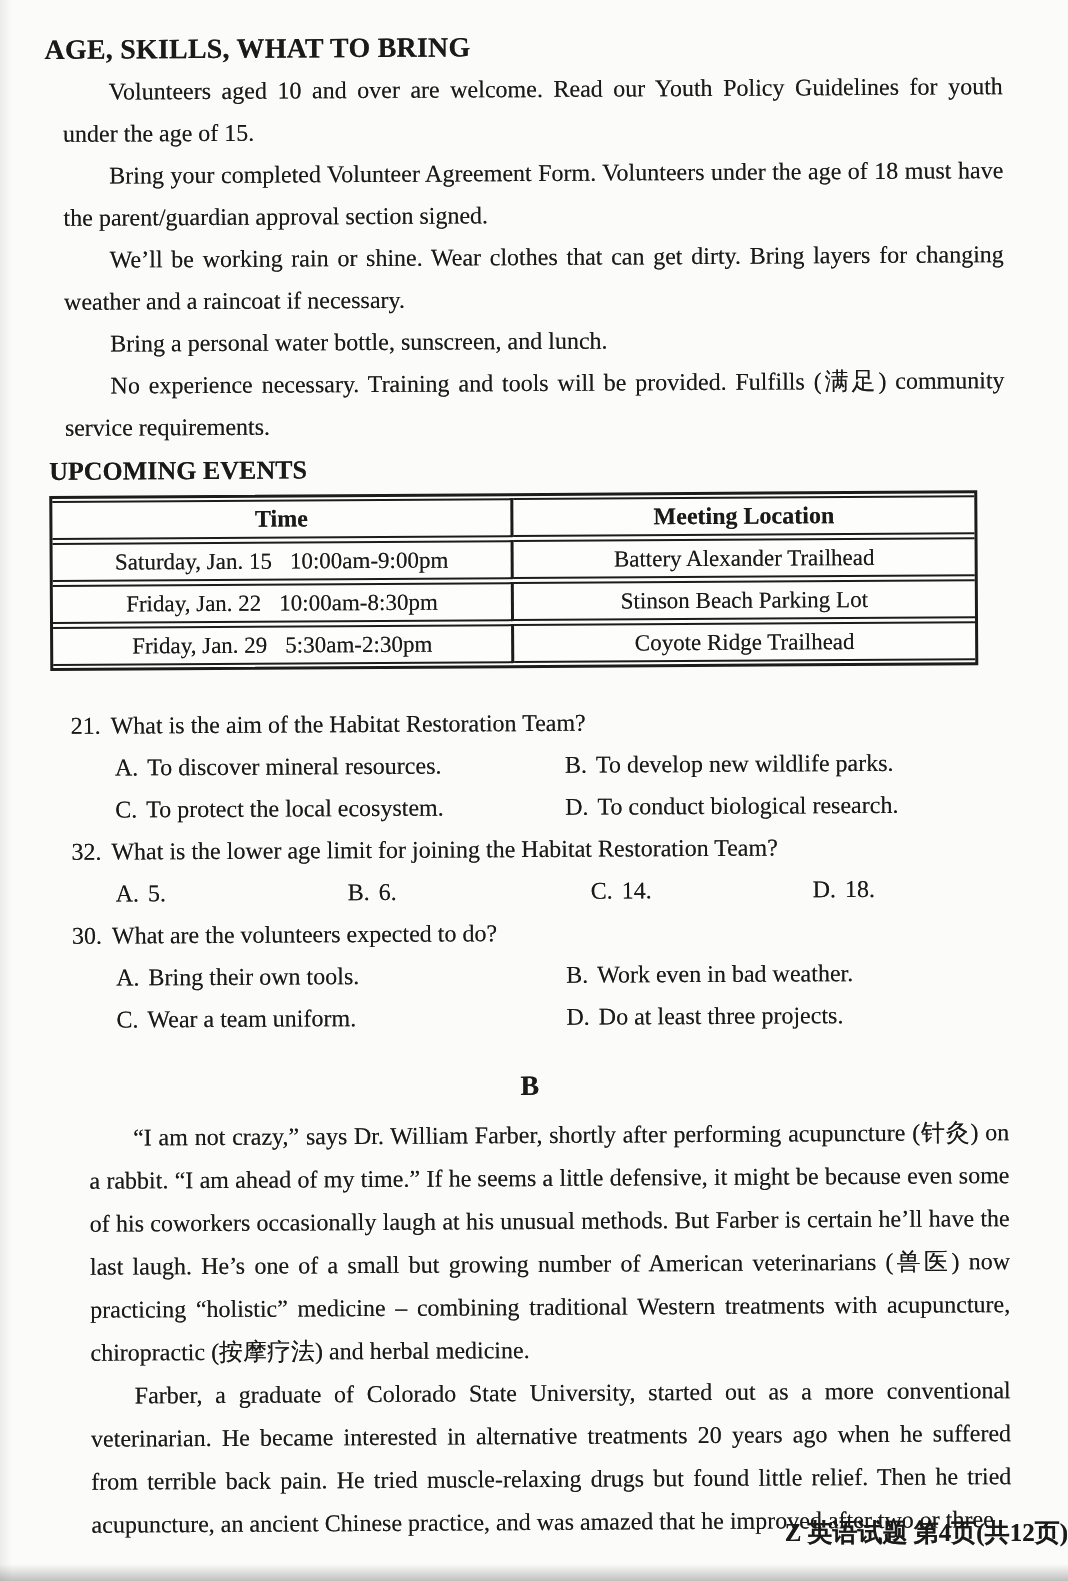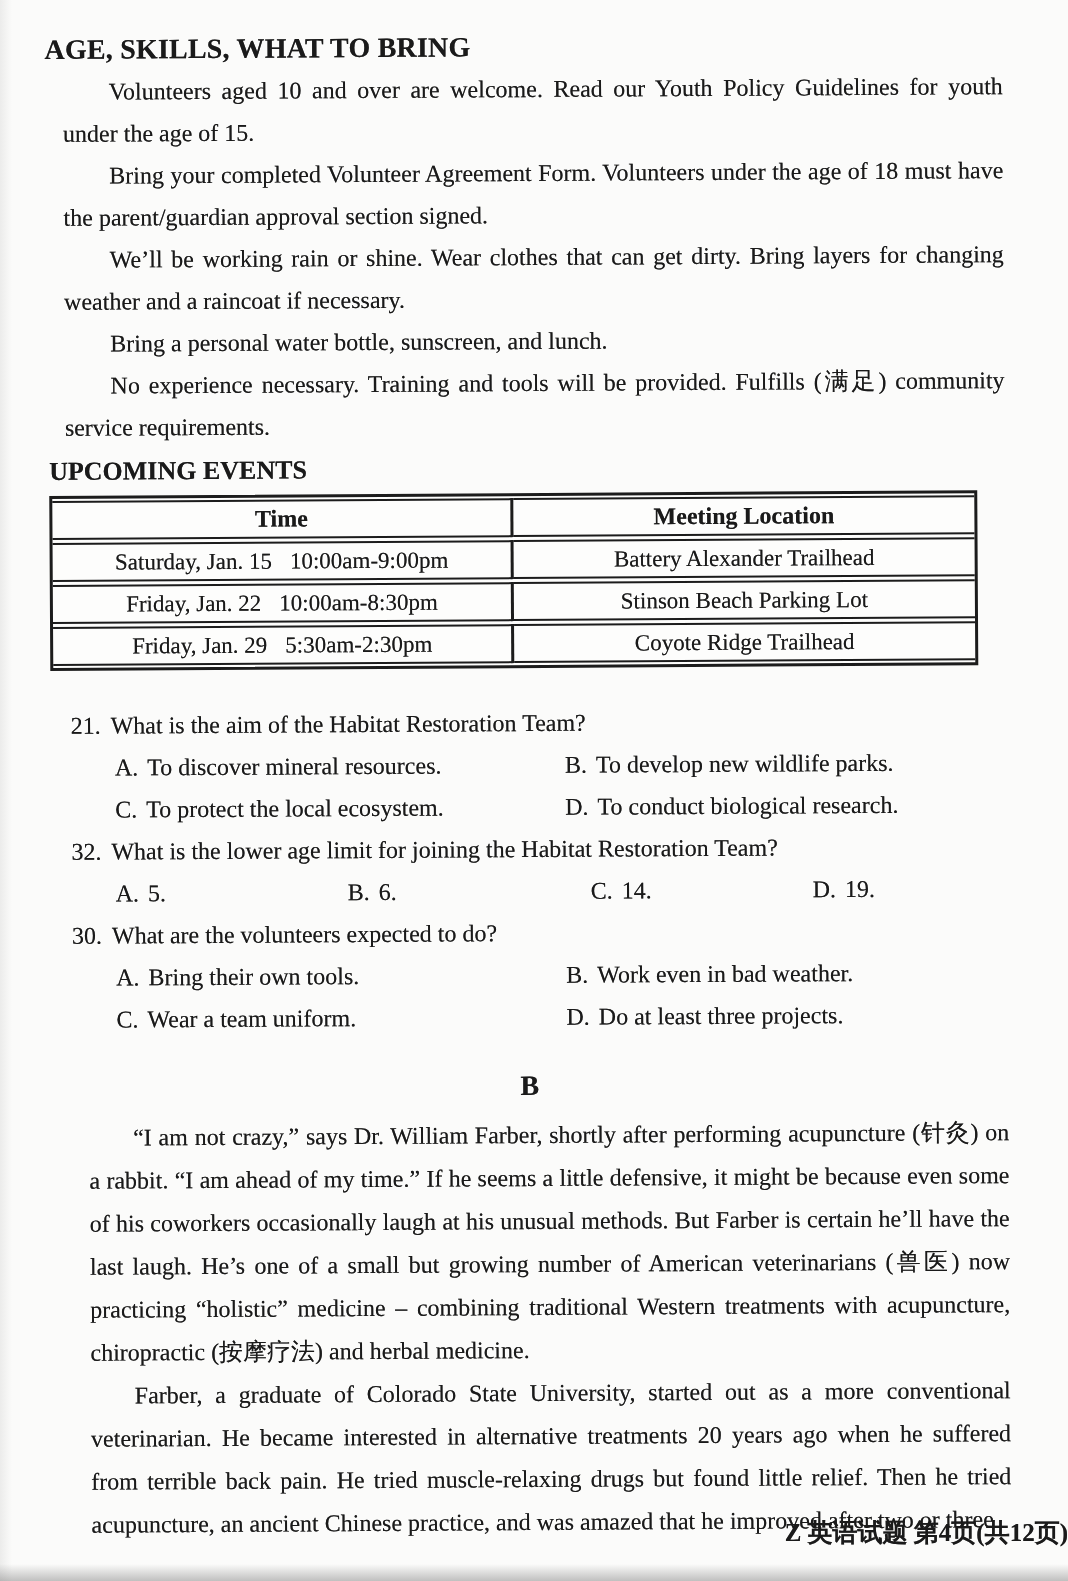--- a/index.html
+++ b/index.html
@@ -137,21 +137,21 @@
     </div>
 
     <div class="question">
       <p class="q-head">
         <span class="q-num">32.</span><span>What is the lower age limit for joining the Habitat Restoration Team?</span>
       </p>
       <div class="opts opts-4col">
         <div class="opt"><span class="opt-label">A.</span><span>5.</span></div>
         <div class="opt"><span class="opt-label">B.</span><span>6.</span></div>
         <div class="opt"><span class="opt-label">C.</span><span>14.</span></div>
-        <div class="opt"><span class="opt-label">D.</span><span>19.</span></div>
+        <div class="opt"><span class="opt-label">D.</span><span>18.</span></div>
       </div>
     </div>
 
     <div class="question">
       <p class="q-head">
         <span class="q-num">30.</span><span>What are the volunteers expected to do?</span>
       </p>
       <div class="opts opts-2col">
         <div class="opt"><span class="opt-label">A.</span><span>Bring their own tools.</span></div>
         <div class="opt"><span class="opt-label">B.</span><span>Work even in bad weather.</span></div>

